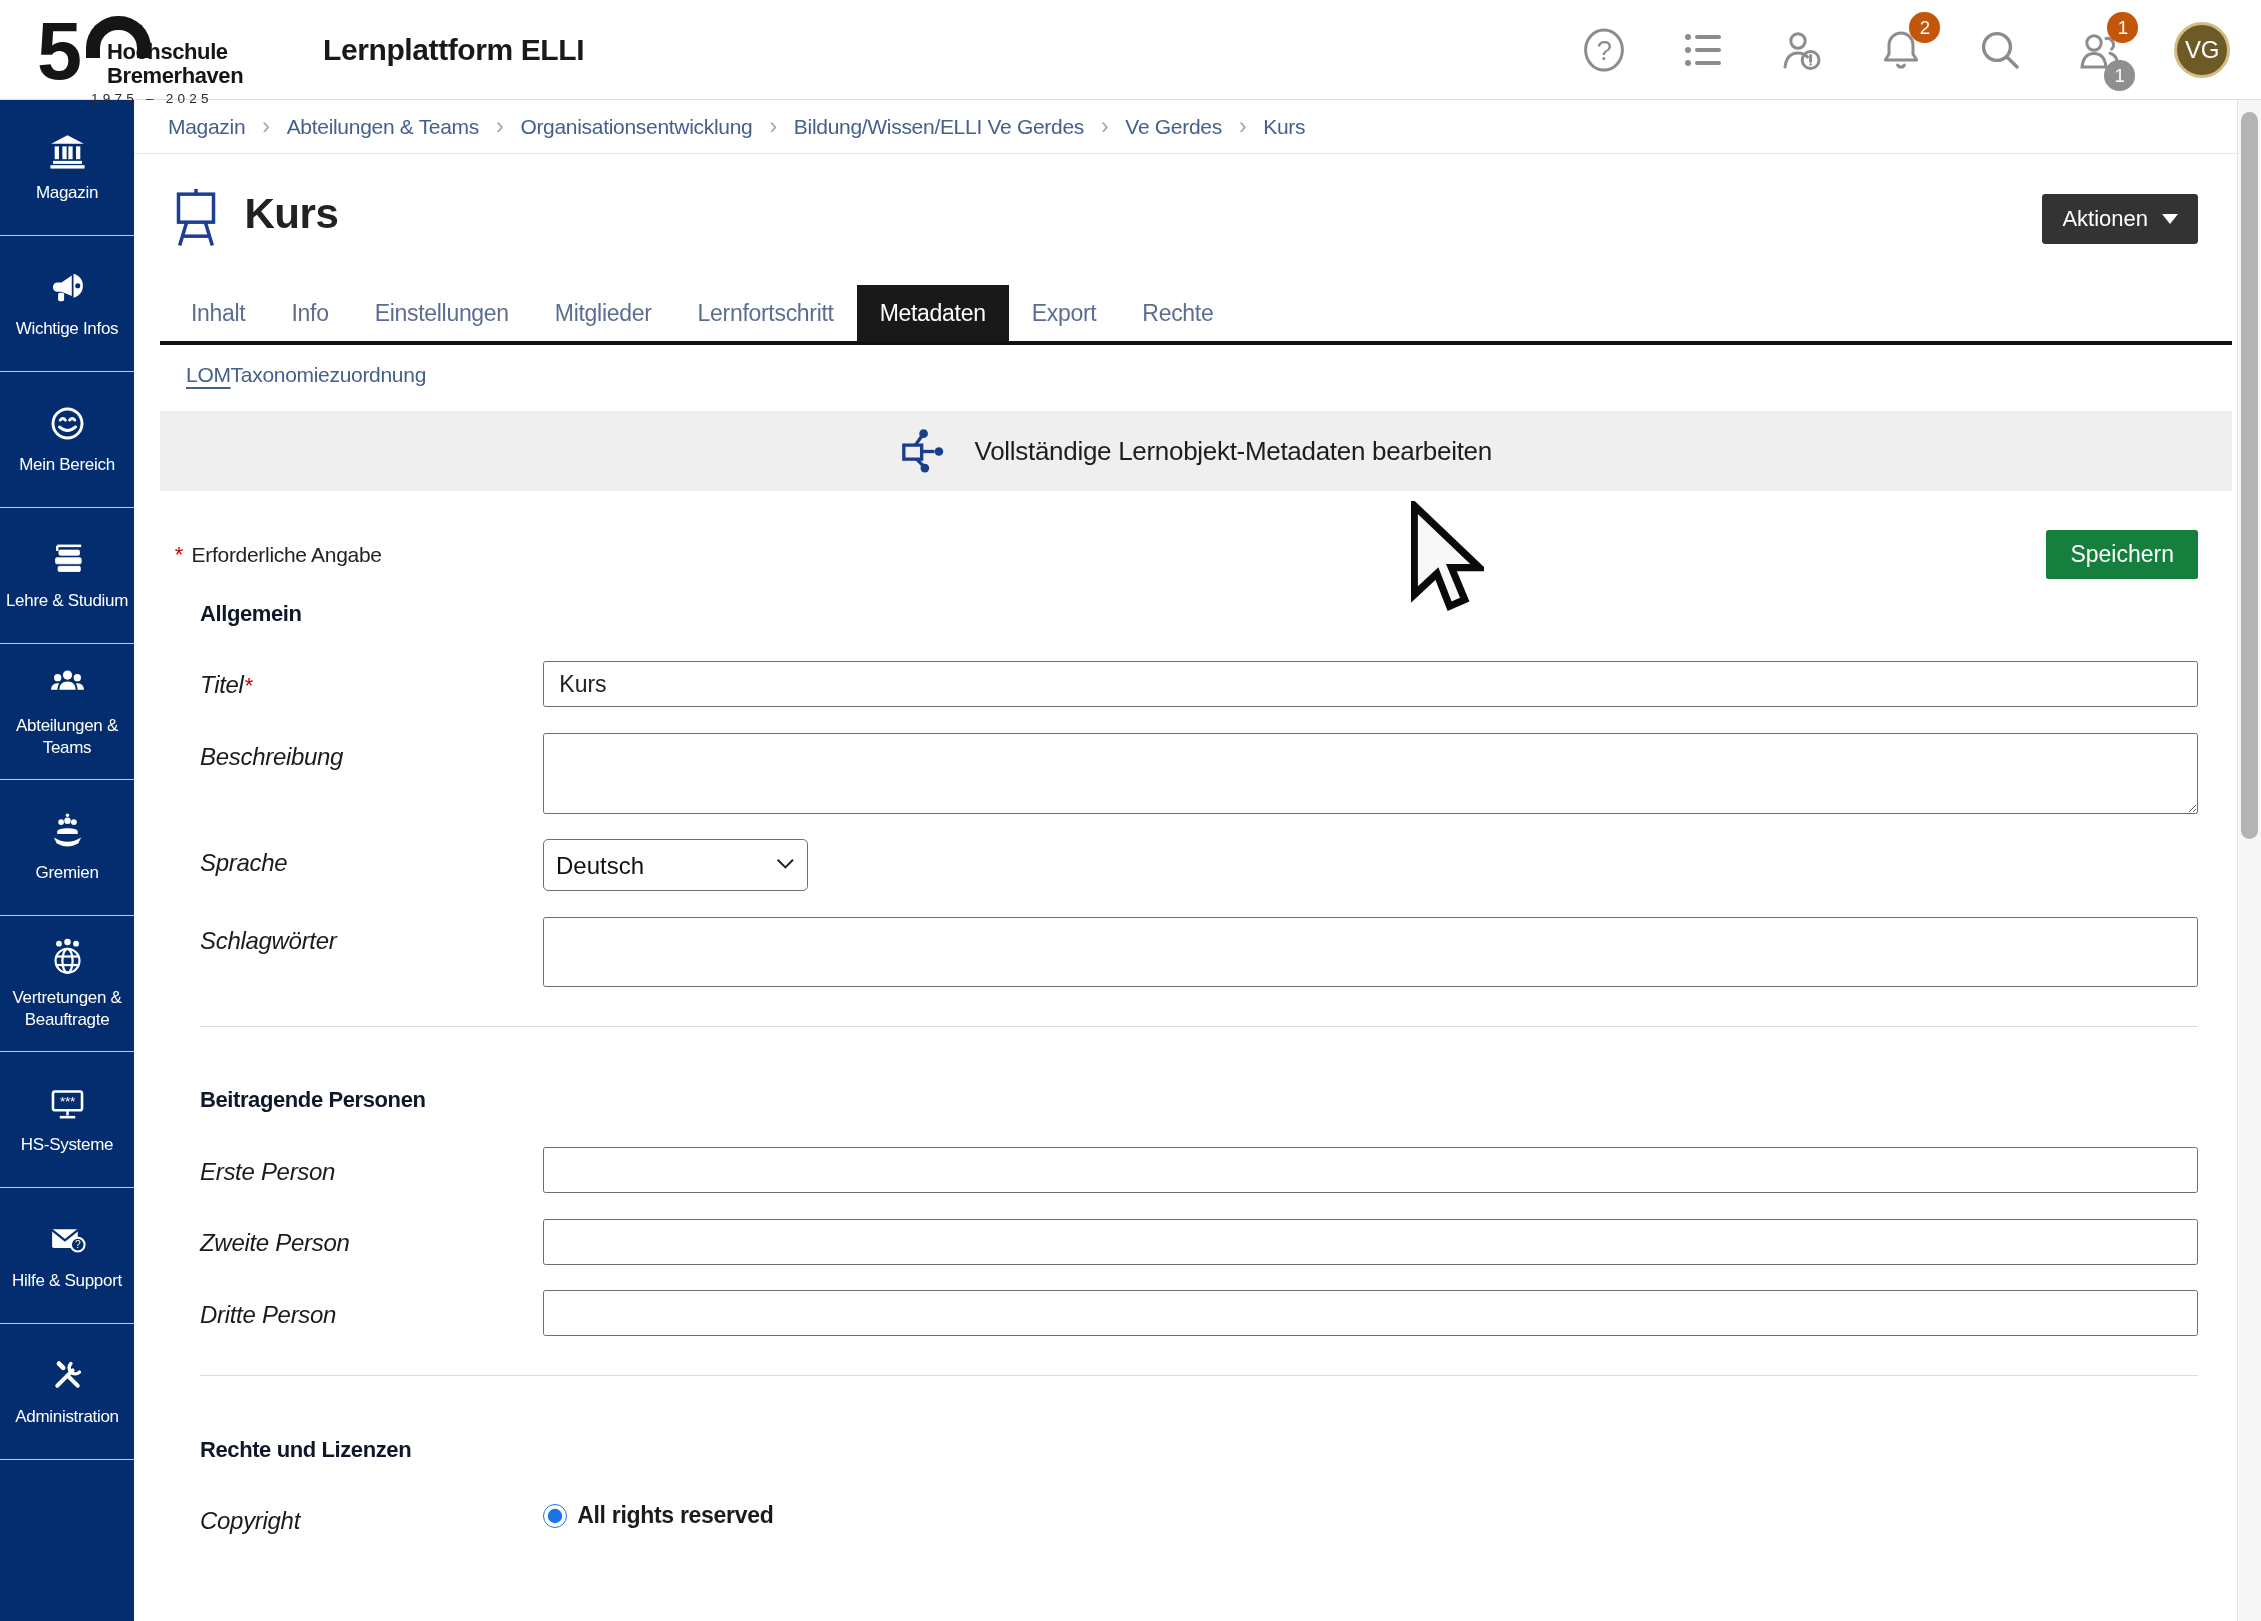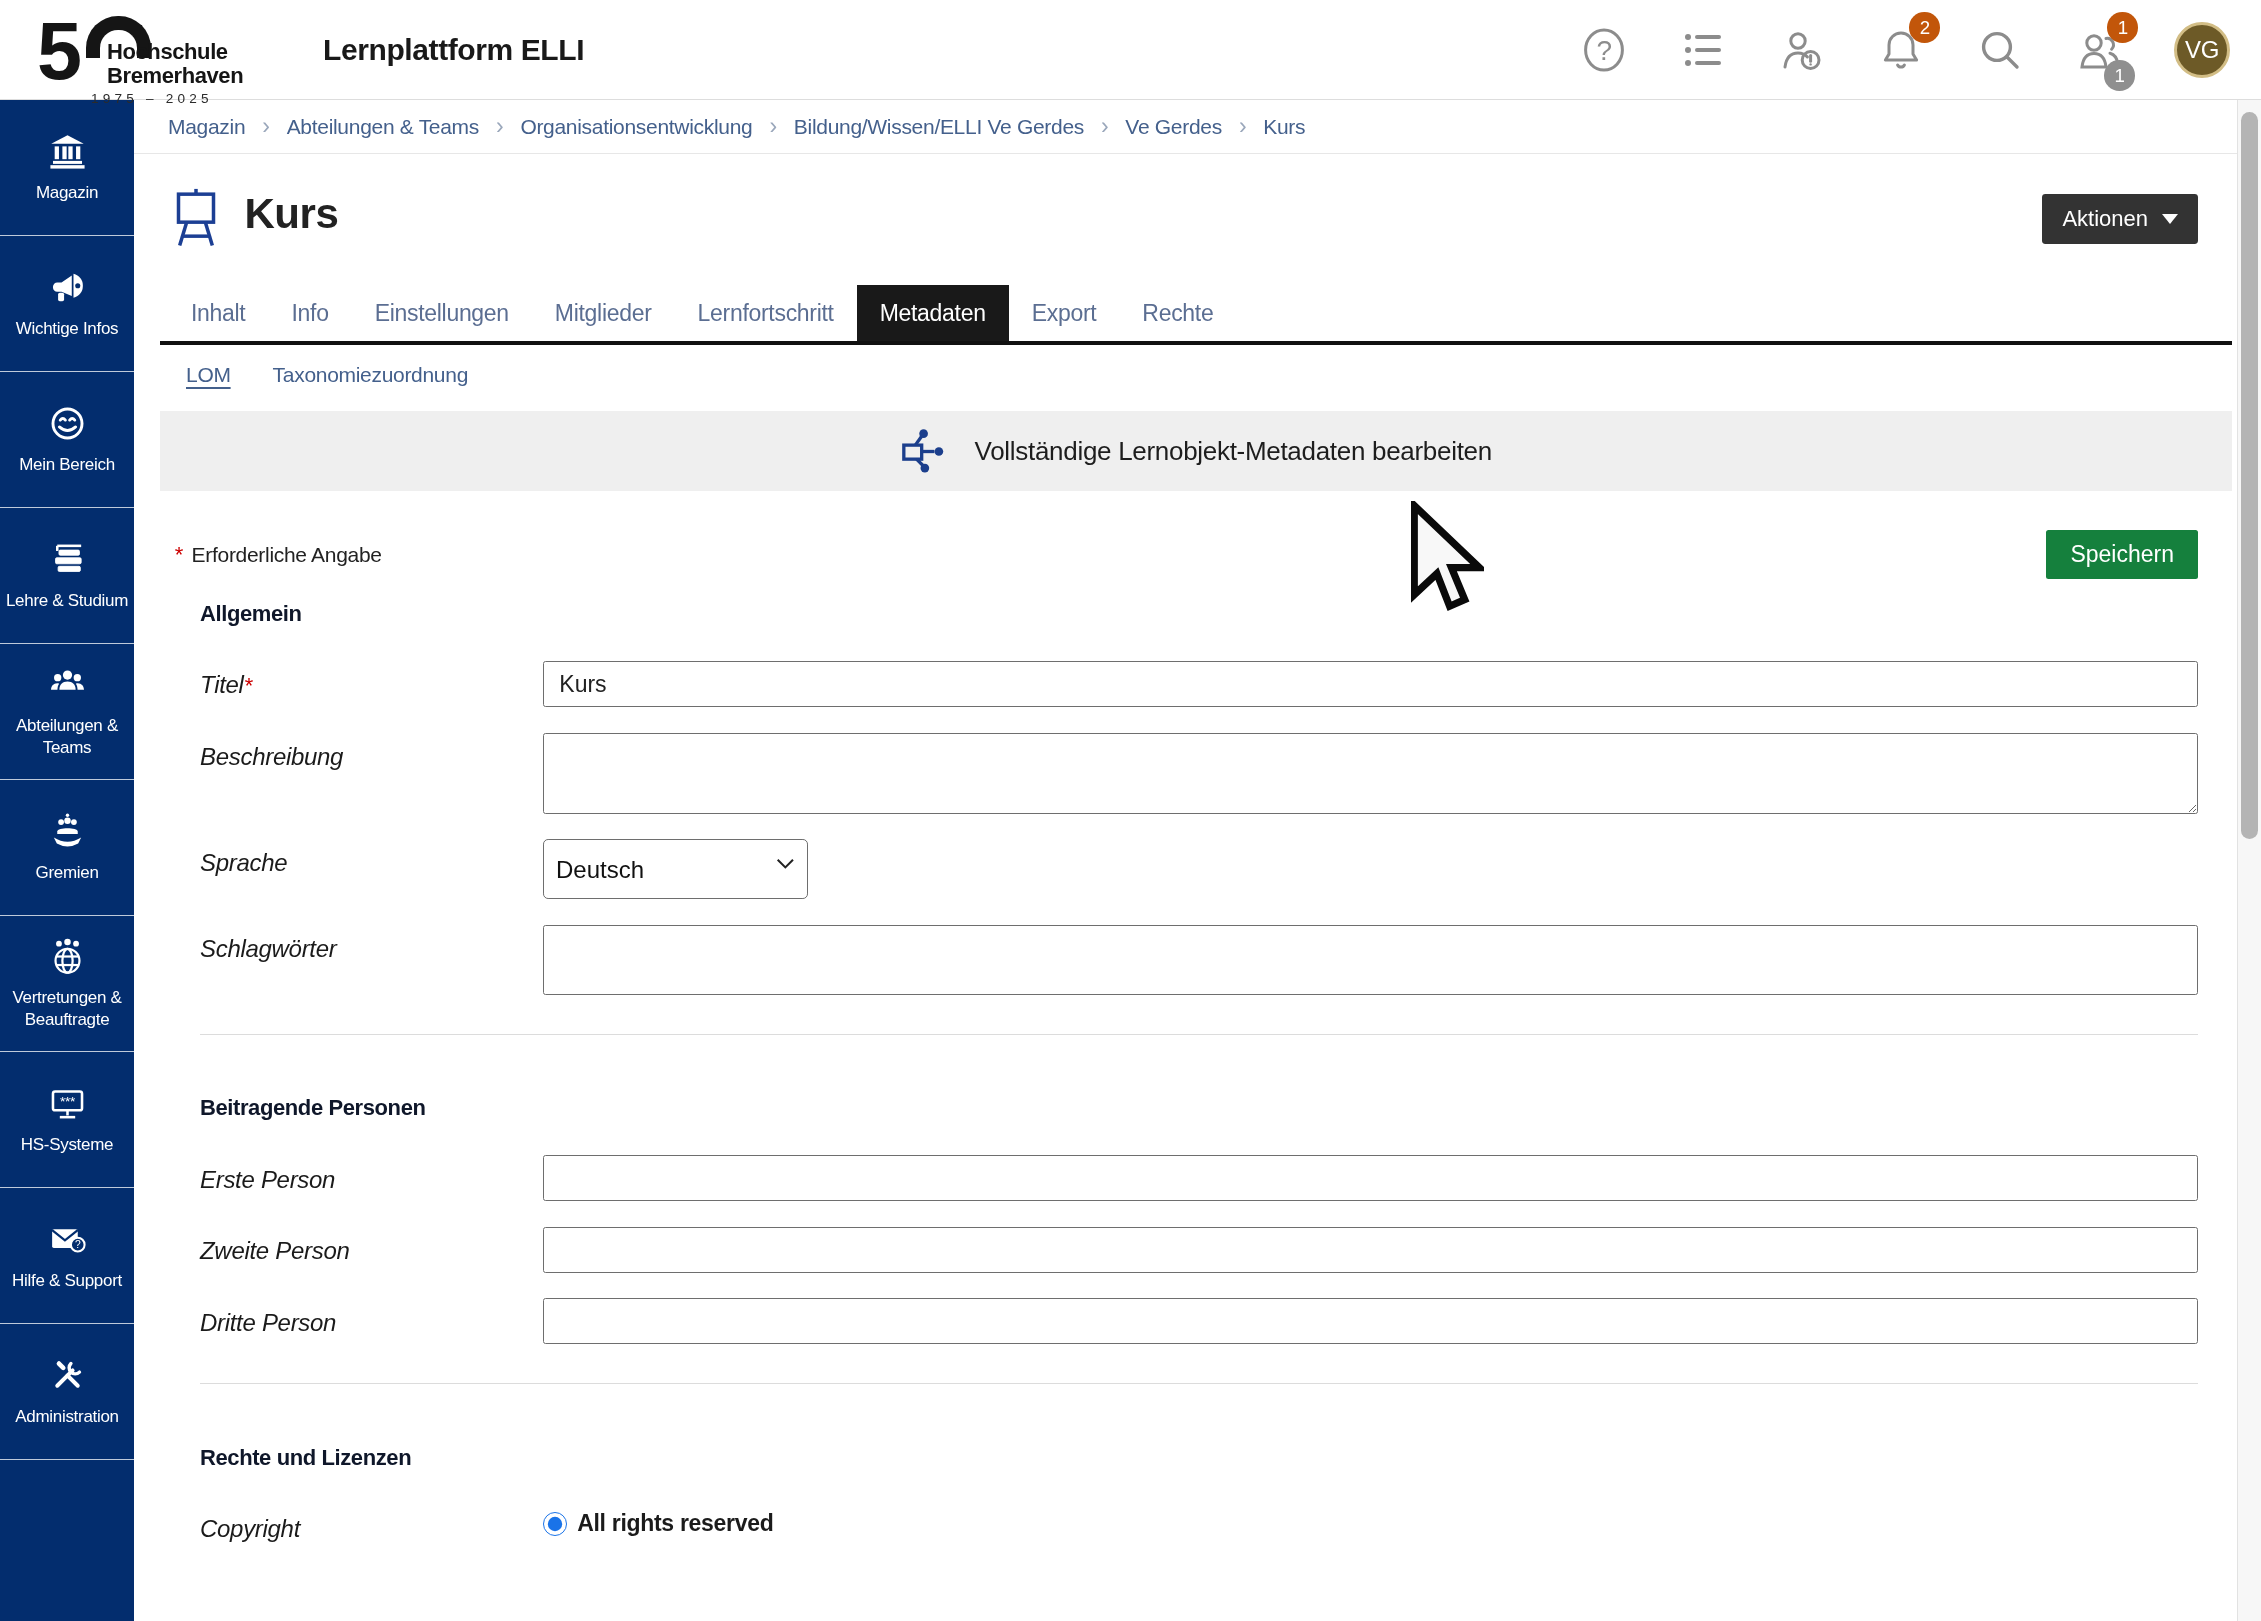--- a/index.html
+++ b/index.html
@@ -41,21 +41,21 @@
   .course-icon { width:56px; height:61px; flex:none; margin-top:1.7px; }
   .course-icon svg { width:56px; height:61px; }
   .page-title { font-size:42px; font-weight:700; color:#222; margin-left:20.4px; margin-top:5.1px; letter-spacing:-0.4px; }
   .actions-btn { margin-left:auto; margin-top:8.5px; background:#333; color:#fff; border:none; font-size:22px; padding:12px 20.4px; border-radius:3.4px; display:flex; align-items:center; gap:13.6px; cursor:pointer; font-family:inherit; }
   .caret-down { width:0; height:0; border-left:8.5px solid transparent; border-right:8.5px solid transparent; border-top:10.2px solid #fff; }
 
   .tabs { margin:37px -34px 0 -8.5px; display:flex; align-items:stretch; border-bottom:4.2px solid #111; padding-left:8.5px; }
   .tab { font-size:23px; color:#5b6e92; padding:15.3px 23px 13.6px; cursor:pointer; white-space:nowrap; }
   .tab.active { background:#191919; color:#fff; }
 
-  .subtabs { display:flex; gap:42px; padding:18.7px 0 13.6px 18px; font-size:21px; color:#44608c; }
+  .subtabs { display:flex; padding:18.7px 0 13.6px 18px; font-size:21px; color:#44608c; }
   .subtab { cursor:pointer; }
   .subtab.active { text-decoration:underline; text-underline-offset:5.1px; }
 
   .notice { margin:10.2px -34px 0 -8.5px; background:#efefef; height:80px; display:flex; align-items:center; justify-content:center; gap:24px; font-size:26px; color:#1d1d1d; cursor:pointer; }
   .notice svg { width:51px; height:51px; flex:none; }
 
   .save-row { margin-top:39px; display:flex; align-items:center; }
   .required-hint { font-size:21px; color:#222; margin-left:6.8px; }
   .req-star { color:#cc0000; margin-right:8.5px; font-size:22px; }
   .save-btn { margin-left:auto; background:#15803d; color:#fff; border:none; font-size:23px; padding:11px 24px; border-radius:2.5px; cursor:pointer; font-family:inherit; }
@@ -64,21 +64,21 @@
   .section-heading.spaced { margin-top:61px; }
 
   .frow { display:flex; align-items:flex-start; padding-left:32px; margin-bottom:25.5px; }
   .flabel { width:343px; flex:none; font-size:24px; color:#1b1b1b; padding-top:10.2px;font-style:italic; }
   .fcontrol { flex:1; position:relative; }
   .tinput { width:100%; height:46px; border:1.7px solid #6e6e6e; border-radius:2.5px; font-size:23px; padding:0 15.3px; color:#222; font-family:inherit; background:#fff; }
   .tarea { width:100%; border:1.7px solid #6e6e6e; border-radius:2.5px; font-size:23px; padding:8.5px 15.3px; color:#222; font-family:inherit; background:#fff; resize:vertical; display:block; }
   .tarea.besch { height:81px; }
   .tarea.schlag { height:70px; resize:none; }
   .select-wrap { position:relative; width:265px; }
-  .sel { width:265px; height:60px; border:1.7px solid #6e6e6e; border-radius:5.1px; font-size:24px; padding:0 60px 0 12px; color:#111; background:#fff; appearance:none; -webkit-appearance:none; font-family:inherit; cursor:pointer; }
+  .sel { width:265px; height:52px; border:1.7px solid #6e6e6e; border-radius:5.1px; font-size:24px; padding:0 60px 0 12px; color:#111; background:#fff; appearance:none; -webkit-appearance:none; font-family:inherit; cursor:pointer; }
   .sel-chevron { position:absolute; right:13.6px; top:18.7px; pointer-events:none; }
 
   .divider { height:0.8px; background:#dcdcdc; margin:39px 0 0 32px; }
 
   .radio-row { display:flex; align-items:center; gap:10.2px; padding-top:5.1px; }
   .radio-row input { width:24px; height:24px; accent-color:#1a73e8; cursor:pointer; flex:none; }
   .radio-label { font-size:23px; color:#1b1b1b;font-weight:bold; }
 
   
   .scrollbar { position:absolute; right:0; top:100px; width:24px; bottom:0; background:#f7f7f7; border-left:0.8px solid #e2e2e2; z-index:6; }

